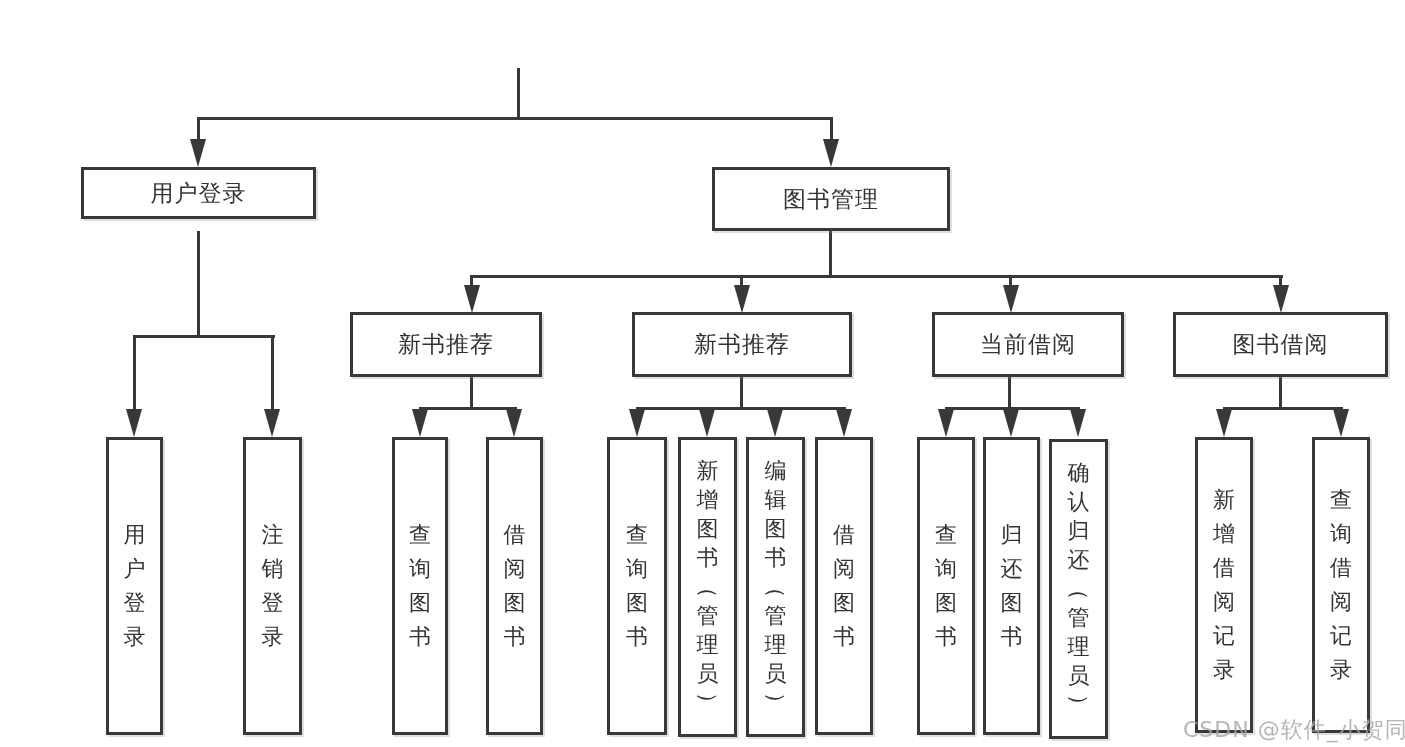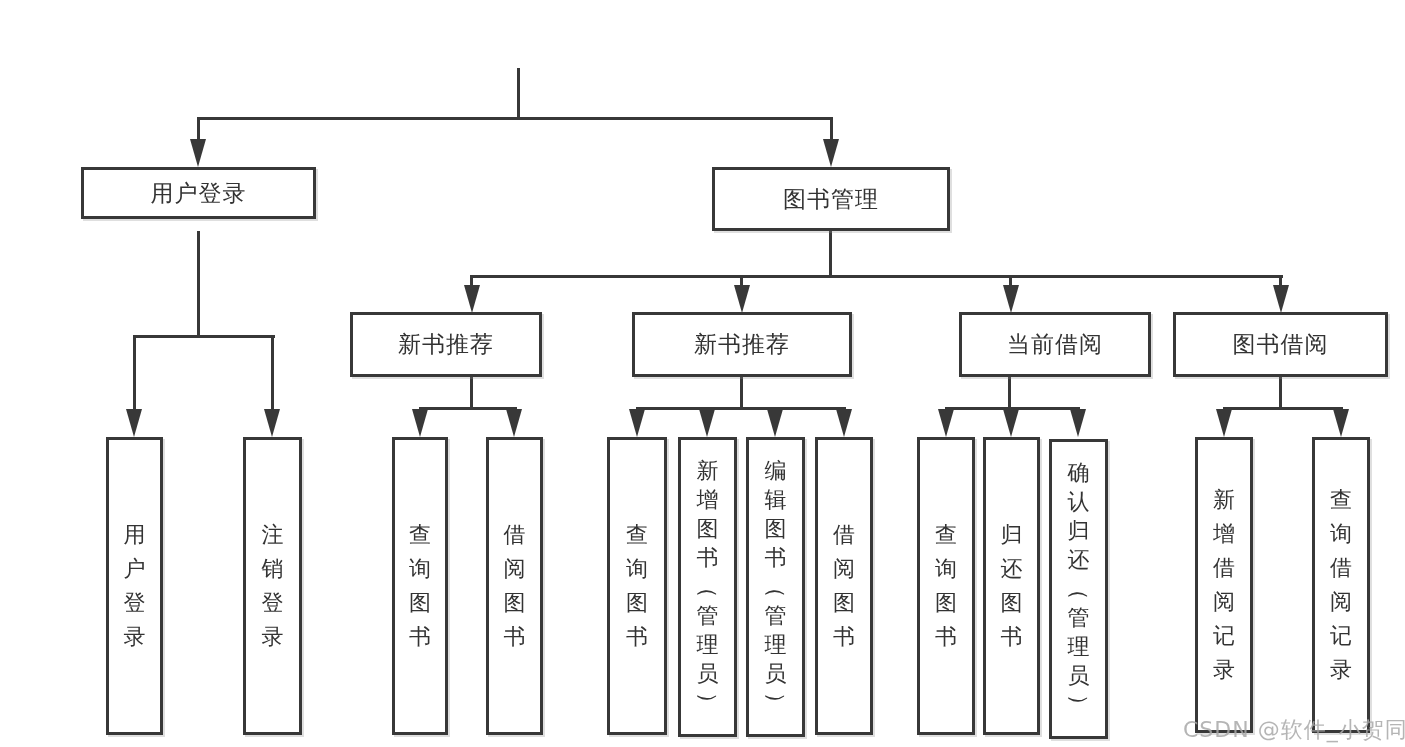--- a/index.html
+++ b/index.html
@@ -118,21 +118,21 @@
   <div class="line" style="left:1223px;top:407px;width:120px;height:3px"></div>
   <div class="arrow" style="left:1216px;top:409px"></div>
   <div class="arrow" style="left:1333px;top:409px"></div>
 
 
   <div class="node hnode" style="left:81px;top:167px;width:235px;height:52px">用户登录</div>
   <div class="node hnode" style="left:712px;top:167px;width:238px;height:64px">图书管理</div>
 
   <div class="node hnode" style="left:350px;top:312px;width:192px;height:65px">新书推荐</div>
   <div class="node hnode" style="left:632px;top:312px;width:220px;height:65px">新书推荐</div>
-  <div class="node hnode" style="left:959px;top:312px;width:192px;height:65px">当前借阅</div>
+  <div class="node hnode" style="left:932px;top:312px;width:192px;height:65px">当前借阅</div>
   <div class="node hnode" style="left:1173px;top:312px;width:215px;height:65px">图书借阅</div>
 
   <div class="node leaf" style="left:106px;top:437px;width:57px;height:298px">
       <span class="vchar">用</span>
       <span class="vchar">户</span>
       <span class="vchar">登</span>
       <span class="vchar">录</span>
     </div>
   <div class="node leaf" style="left:243px;top:437px;width:59px;height:298px">
       <span class="vchar">注</span>

